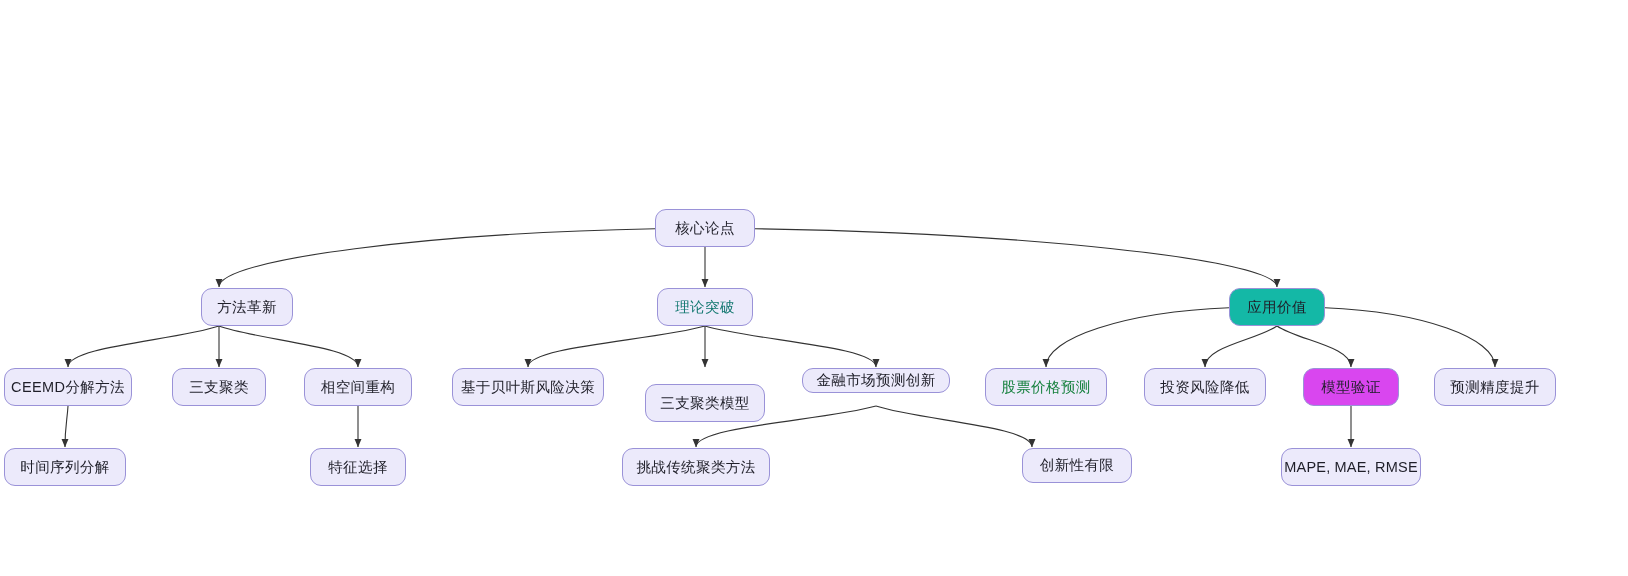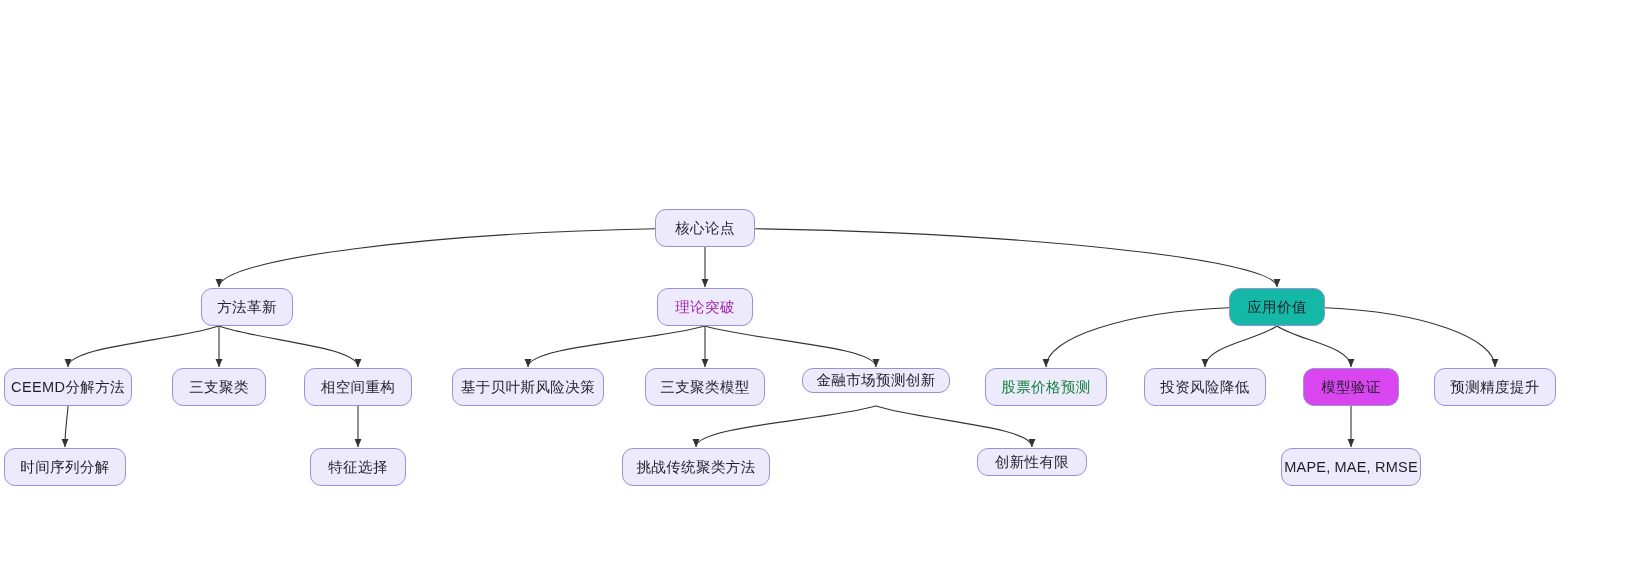--- a/index.html
+++ b/index.html
@@ -77,39 +77,39 @@
         <path d="M1351,406 L1351,447" fill="none" stroke="#333333" stroke-width="1.1" marker-end="url(#arrowhead)"></path>
       </g>
   </svg>
   <div id="node-group">
       <div class="node" style="left: 655px; top: 209px; width: 100px; height: 38px; background: rgb(236, 234, 251); border-color: rgb(154, 146, 216); color: rgb(31, 31, 41);">
         <span>核心论点</span>
       </div>
       <div class="node" style="left: 173px; top: 288px; width: 92px; height: 38px; background: rgb(236, 234, 251); border-color: rgb(154, 146, 216); color: rgb(31, 31, 41); margin-left: 28px;">
         <span>方法革新</span>
       </div>
-      <div class="node" style="left: 657px; top: 288px; width: 96px; height: 38px; background: rgb(236, 234, 251); border-color: rgb(154, 146, 216); color: #a21caf;">
+      <div class="node" style="left: 657px; top: 288px; width: 96px; height: 38px; background: rgb(236, 234, 251); border-color: rgb(154, 146, 216); color: #0f766e;">
         <span>理论突破</span>
       </div>
       <div class="node" style="left: 1229px; top: 288px; width: 96px; height: 38px; background: #14b8a6; border-color: rgb(154, 146, 216); color: rgb(31, 31, 41);">
         <span>应用价值</span>
       </div>
       <div class="node" style="left: 4px; top: 368px; width: 128px; height: 38px; background: rgb(236, 234, 251); border-color: rgb(154, 146, 216); color: rgb(31, 31, 41);">
         <span>CEEMD分解方法</span>
       </div>
       <div class="node" style="left: 172px; top: 368px; width: 94px; height: 38px; background: rgb(236, 234, 251); border-color: rgb(154, 146, 216); color: rgb(31, 31, 41); align-items: center;">
         <span>三支聚类</span>
       </div>
       <div class="node" style="left: 304px; top: 368px; width: 108px; height: 38px; background: rgb(236, 234, 251); border-color: rgb(154, 146, 216); color: rgb(31, 31, 41);">
         <span>相空间重构</span>
       </div>
       <div class="node" style="left: 452px; top: 368px; width: 152px; height: 38px; background: rgb(236, 234, 251); border-color: rgb(154, 146, 216); color: rgb(31, 31, 41); align-items: center;">
         <span>基于贝叶斯风险决策</span>
       </div>
-      <div class="node" style="left: 645px; top: 368px; width: 120px; height: 38px; background: rgb(236, 234, 251); border-color: rgb(154, 146, 216); color: rgb(31, 31, 41);">
+      <div class="node" style="left: 645px; top: 384px; width: 120px; height: 38px; background: rgb(236, 234, 251); border-color: rgb(154, 146, 216); color: rgb(31, 31, 41);">
         <span>三支聚类模型</span>
       </div>
       <div class="node" style="left: 802px; top: 368px; width: 148px; height: 25px; background: rgb(236, 234, 251); border-color: rgb(154, 146, 216); color: rgb(31, 31, 41);">
         <span>金融市场预测创新</span>
       </div>
       <div class="node" style="left: 985px; top: 368px; width: 122px; height: 38px; background: rgb(236, 234, 251); border-color: rgb(154, 146, 216); color: #15803d;">
         <span>股票价格预测</span>
       </div>
       <div class="node" style="left: 1144px; top: 368px; width: 122px; height: 38px; background: rgb(236, 234, 251); border-color: rgb(154, 146, 216); color: rgb(31, 31, 41);">
         <span>投资风险降低</span>
@@ -122,20 +122,20 @@
       </div>
       <div class="node" style="left: 4px; top: 448px; width: 122px; height: 38px; background: rgb(236, 234, 251); border-color: rgb(154, 146, 216); color: rgb(31, 31, 41);">
         <span>时间序列分解</span>
       </div>
       <div class="node" style="left: 310px; top: 448px; width: 96px; height: 38px; background: rgb(236, 234, 251); border-color: rgb(154, 146, 216); color: rgb(31, 31, 41);">
         <span>特征选择</span>
       </div>
       <div class="node" style="left: 622px; top: 448px; width: 148px; height: 38px; background: rgb(236, 234, 251); border-color: rgb(154, 146, 216); color: rgb(31, 31, 41);">
         <span>挑战传统聚类方法</span>
       </div>
-      <div class="node" style="left: 977px; top: 448px; width: 110px; height: 28px; background: rgb(236, 234, 251); border-color: rgb(154, 146, 216); color: rgb(31, 31, 41);">
+      <div class="node" style="left: 1022px; top: 448px; width: 110px; height: 35px; background: rgb(236, 234, 251); border-color: rgb(154, 146, 216); color: rgb(31, 31, 41);">
         <span>创新性有限</span>
       </div>
       <div class="node latin" style="left: 1281px; top: 448px; width: 140px; height: 38px; background: rgb(236, 234, 251); border-color: rgb(154, 146, 216); color: rgb(31, 31, 41);">
         <span>MAPE, MAE, RMSE</span>
       </div>
     </div>
 </div>
 
 </body></html>

